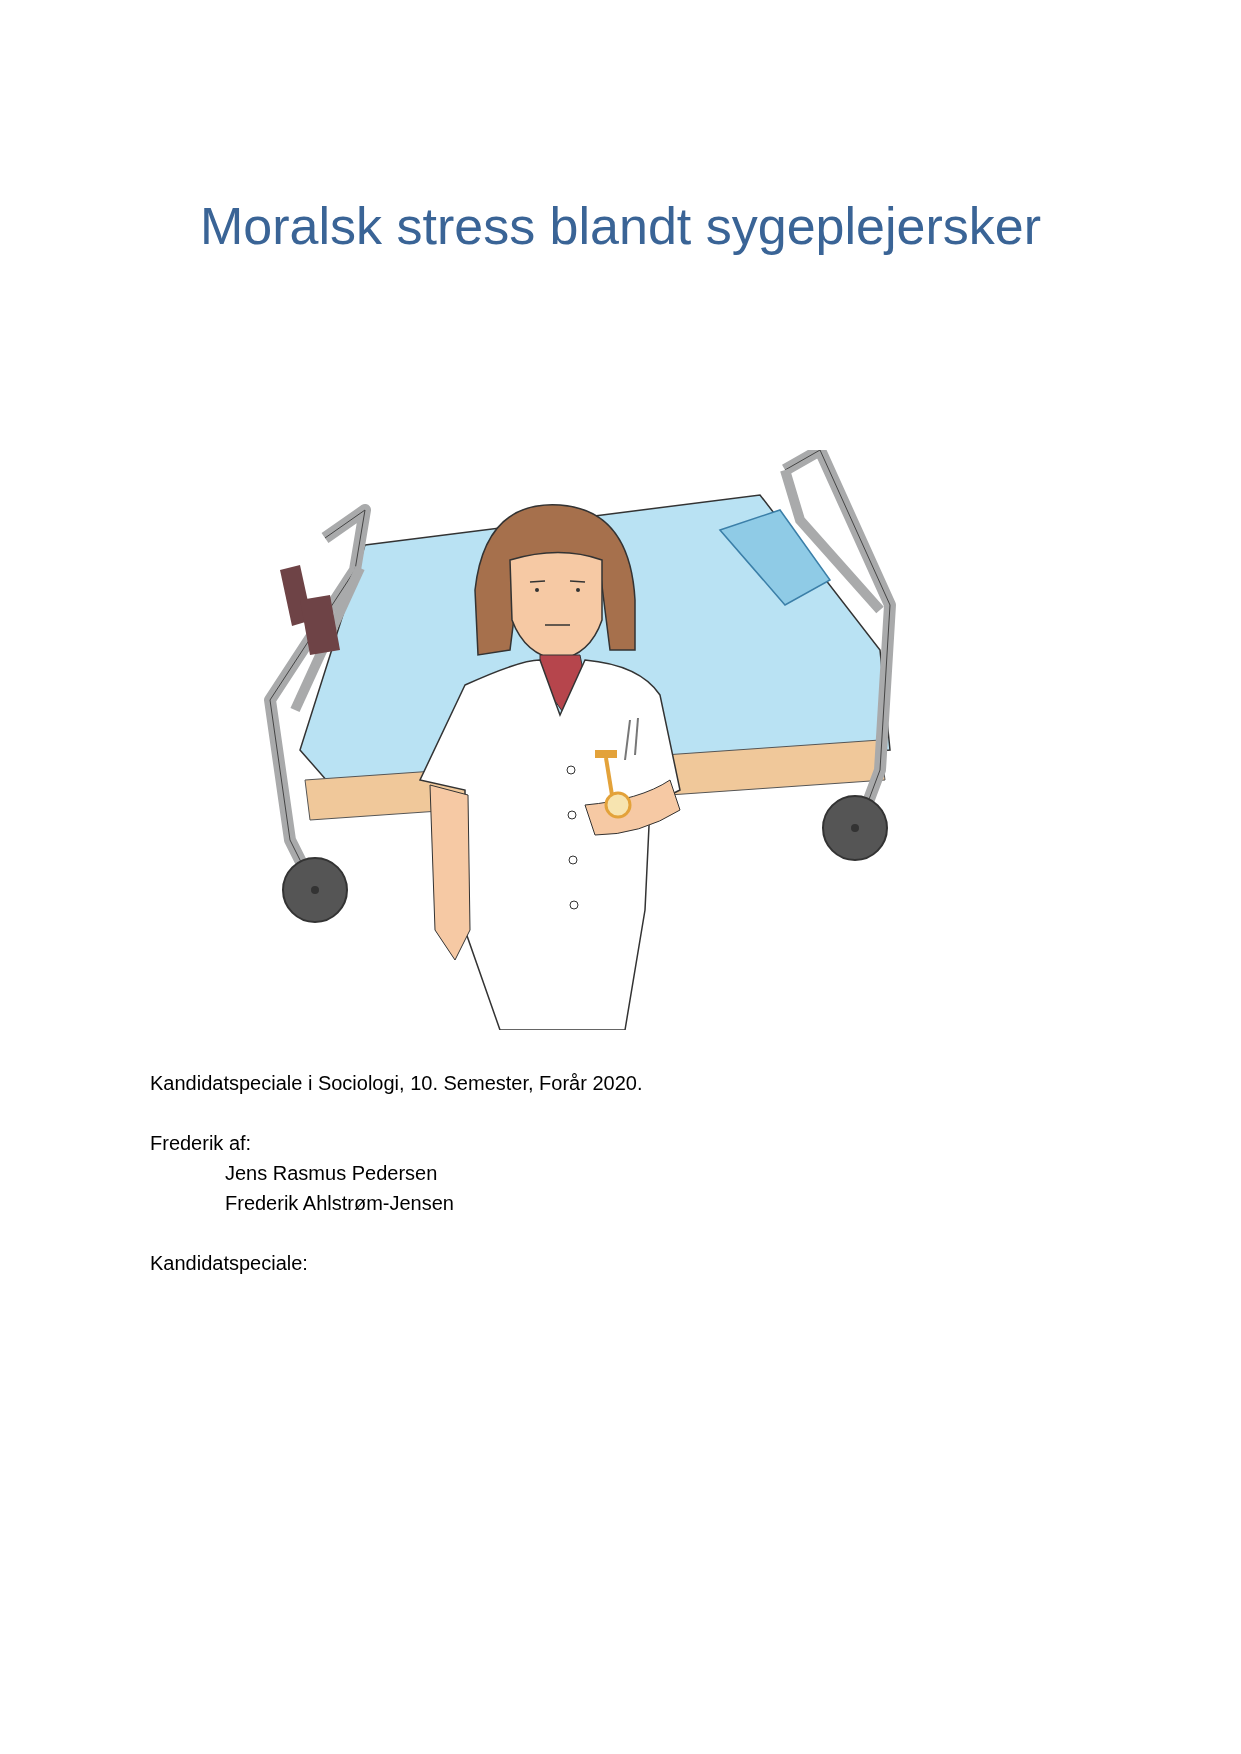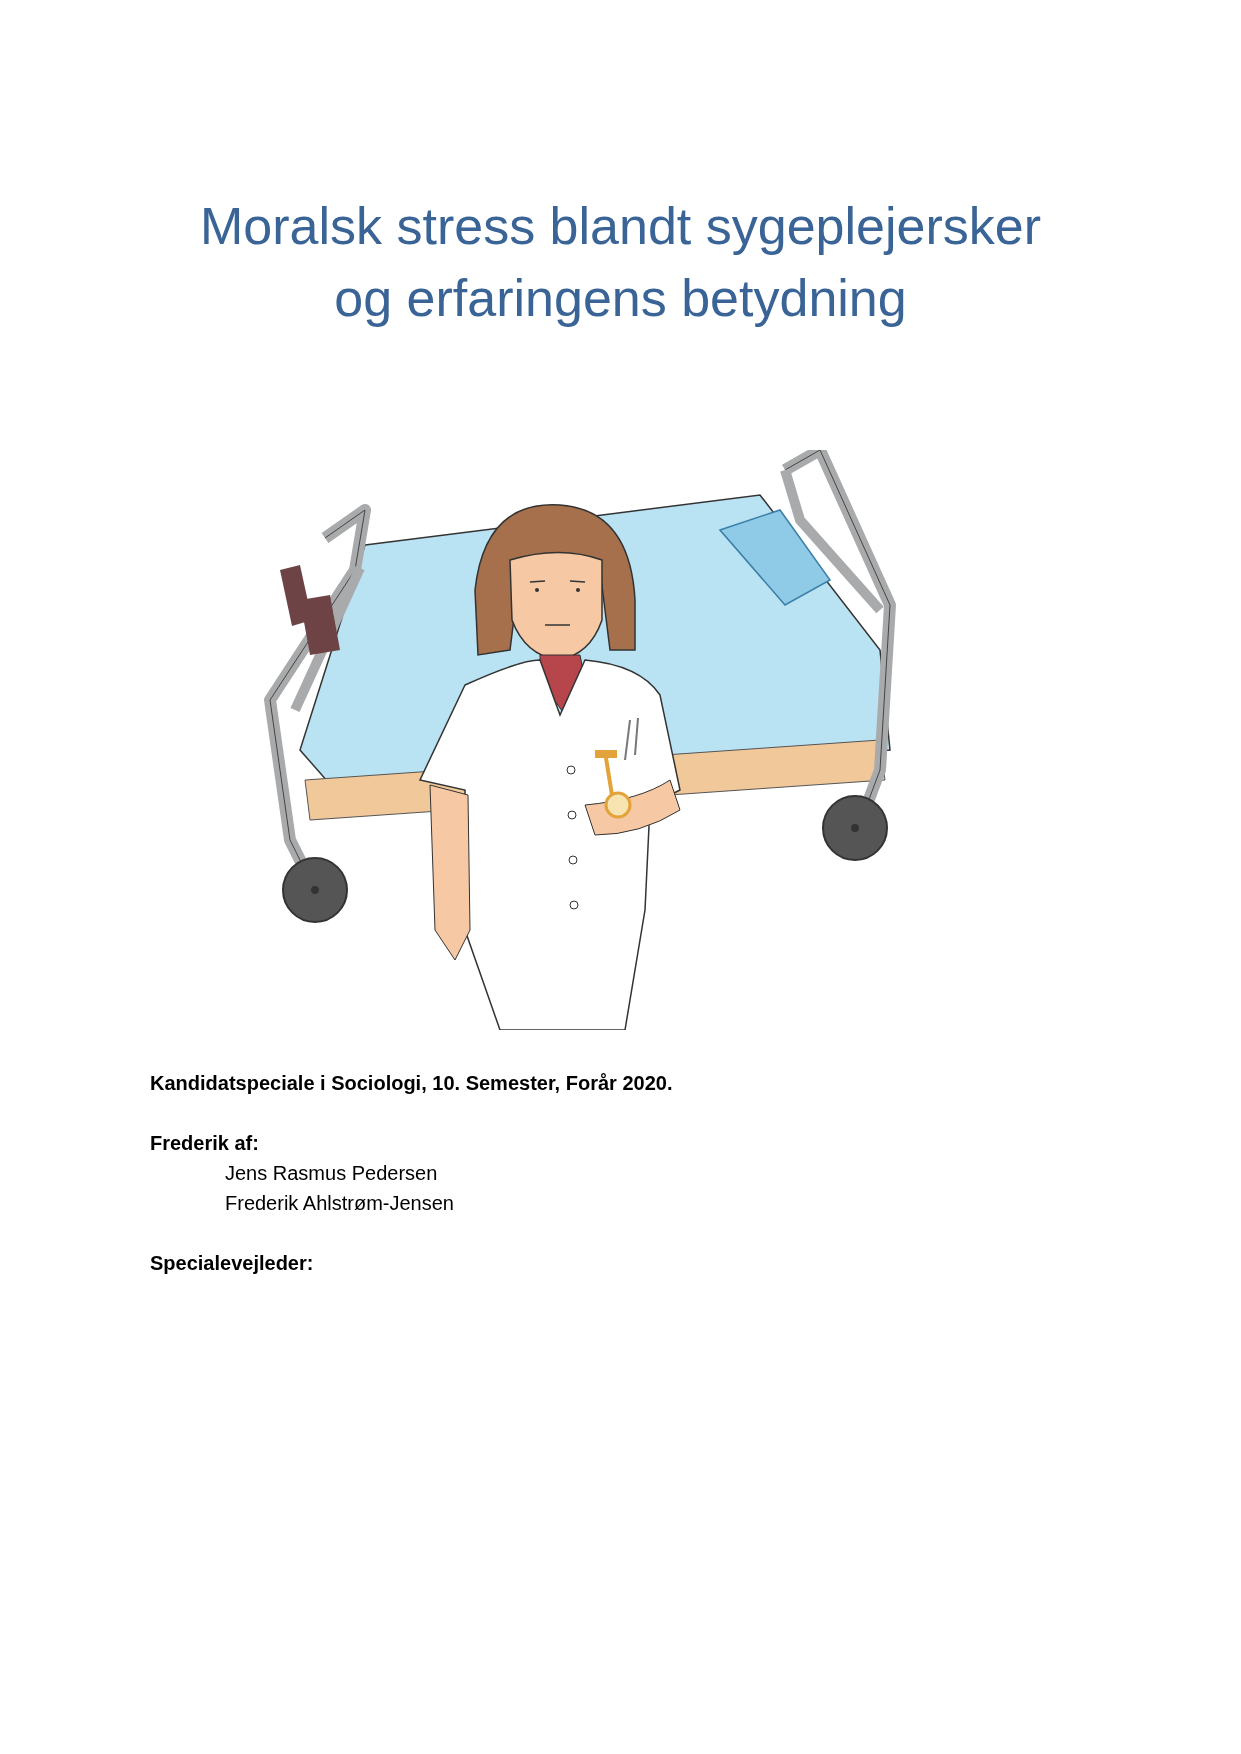--- a/index.html
+++ b/index.html
@@ -36,31 +36,30 @@
       width: 760px;
       height: 580px;
     }
     .meta {
       position: absolute;
       left: 150px;
       top: 1068px;
       font-size: 20px;
       line-height: 30px;
     }
-    .bold { font-weight: bold; }
+    .bold { font-weight: normal; }
     .indent { padding-left: 75px; }
     .gap { height: 30px; }
     .underline { text-decoration: underline; }
   </style>
 </head>
 <body>
 
 <h1 class="title">
   <span>Moralsk stress blandt sygeplejersker</span>
-  <span>og erfaringens betydning</span>
 </h1>
 
 <div class="illustration">
   <svg width="760" height="580" viewBox="0 0 760 580" xmlns="http://www.w3.org/2000/svg">
 
     <polygon points="125,95 520,45 640,200 650,300 95,340 60,300" fill="#b9e2f3" stroke="#333" stroke-width="1.5"></polygon>
 
     <polygon points="65,330 640,290 645,330 70,370" fill="#f0c89a" stroke="#555" stroke-width="1"></polygon>
 
     <polyline points="85,88 125,60 115,120 30,250 50,390 65,420" fill="none" stroke="#a9aaab" stroke-width="12" stroke-linejoin="round"></polyline>
@@ -112,15 +111,15 @@
   </svg>
 </div>
 
 <div class="meta">
   <div class="bold">Kandidatspeciale i Sociologi, 10. Semester, Forår 2020.</div>
   <div class="gap"></div>
   <div class="bold">Frederik af:</div>
   <div class="indent">Jens Rasmus Pedersen</div>
   <div class="indent">Frederik Ahlstrøm-Jensen</div>
   <div class="gap"></div>
-  <div class="bold">Specialevejleder:</div>
+  <div class="bold">Kandidatspeciale:</div>
   <div class="gap"></div>
 </div>
 
 </body></html>

